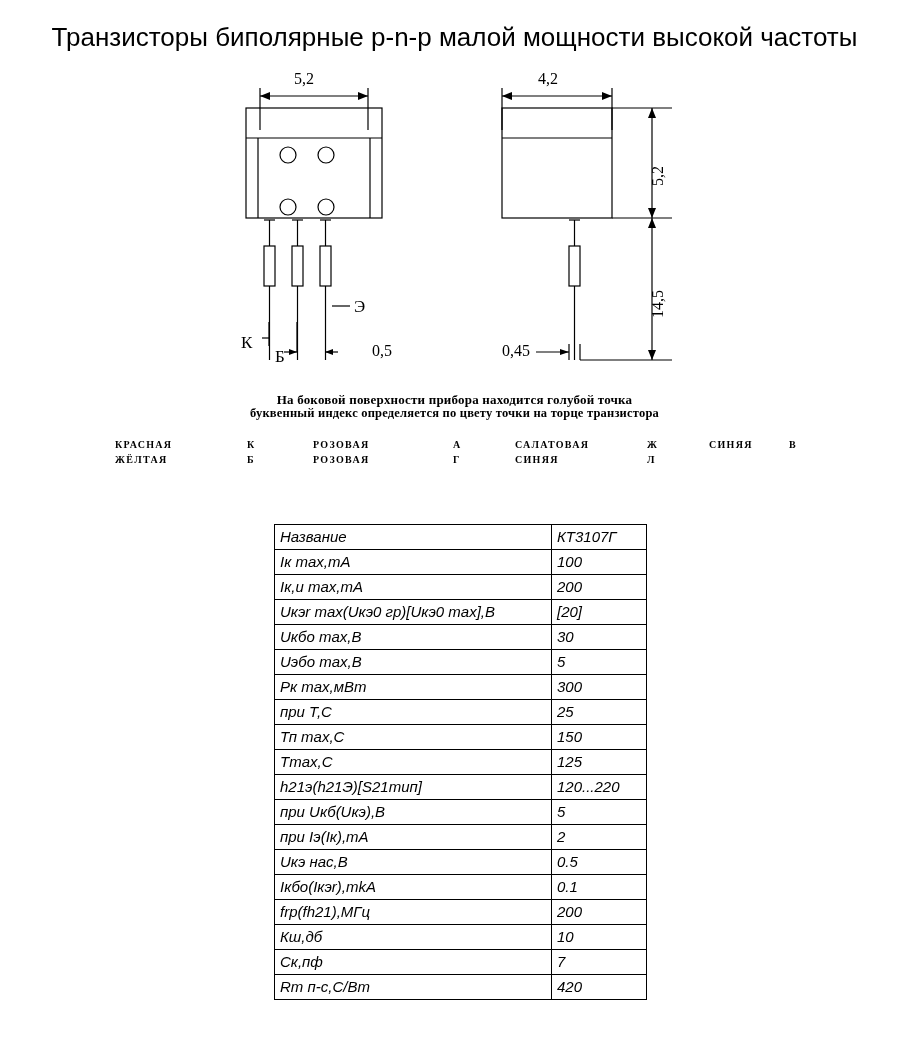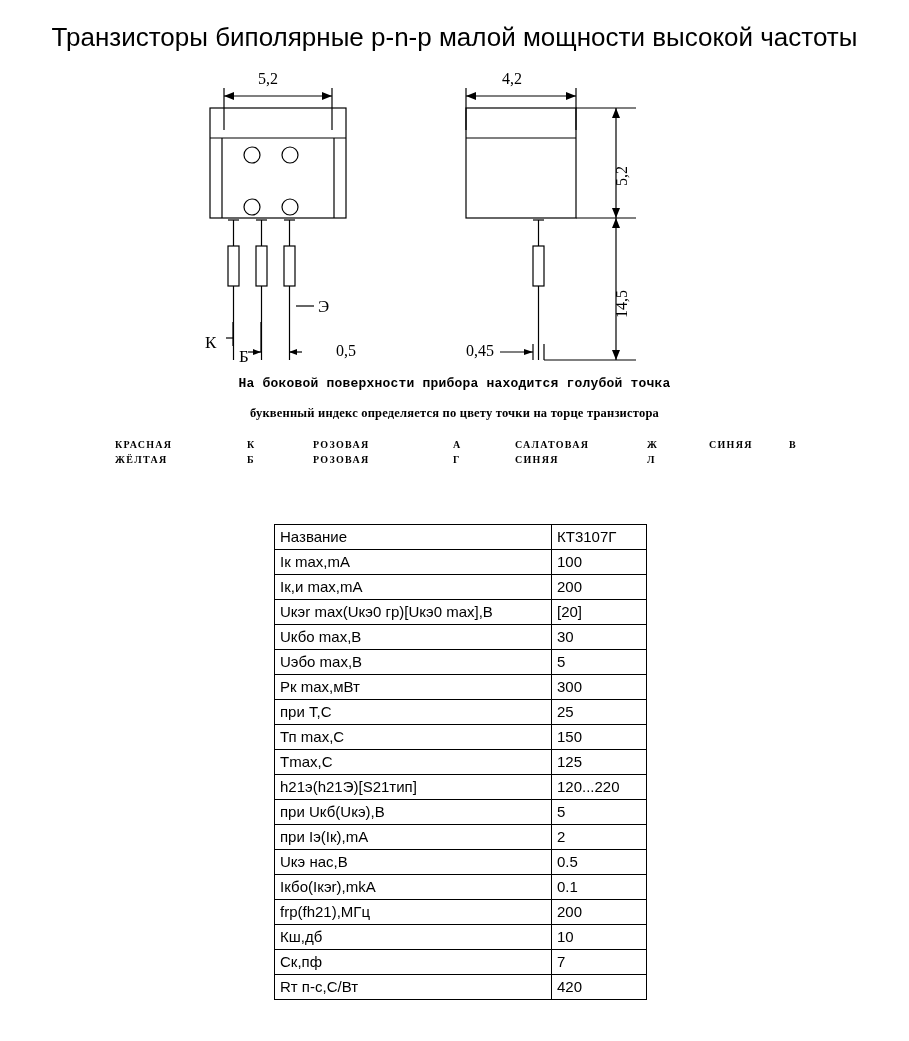--- a/index.html
+++ b/index.html
@@ -26,35 +26,36 @@
     color: #000;
   }
 
   
   #drawing {
     position: absolute;
     top: 60px;
     left: 0;
     width: 723px;
     height: 440px;
+    padding-left: 36px;
   }
   #drawing svg { display: block; }
 
   
   .note {
     position: absolute;
     left: 0;
     width: 909px;
     text-align: center;
     font-family: "Liberation Serif", serif;
     font-weight: bold;
     font-size: 13px;
     letter-spacing: 0.2px;
   }
-  #note1 { top: 376px; font-family: Liberation Mono, monospace; }
+  #note1 { top: 392px; }
   #note2 { top: 406px; font-size: 12.5px; }
 
   #colors {
     position: absolute;
     top: 437px;
     left: 115px;
     width: 690px;
     font-family: "Liberation Serif", serif;
     font-weight: bold;
     font-size: 10px;
@@ -82,20 +83,21 @@
     border-collapse: collapse;
     font-family: "Liberation Sans", sans-serif;
     font-size: 15px;
   }
   #params td {
     border: 1px solid #000;
     padding: 2px 5px 3px 5px;
     height: 19px;
     line-height: 19px;
     white-space: nowrap;
+    font-style: italic;
   }
   #params td.p-name { width: 266px; }
   #params td.p-val  { width: 84px; }
 </style>
 </head>
 <body>
 
 <div class="page-title">Транзисторы биполярные p-n-p малой мощности высокой частоты</div>
 
 <div id="drawing">

